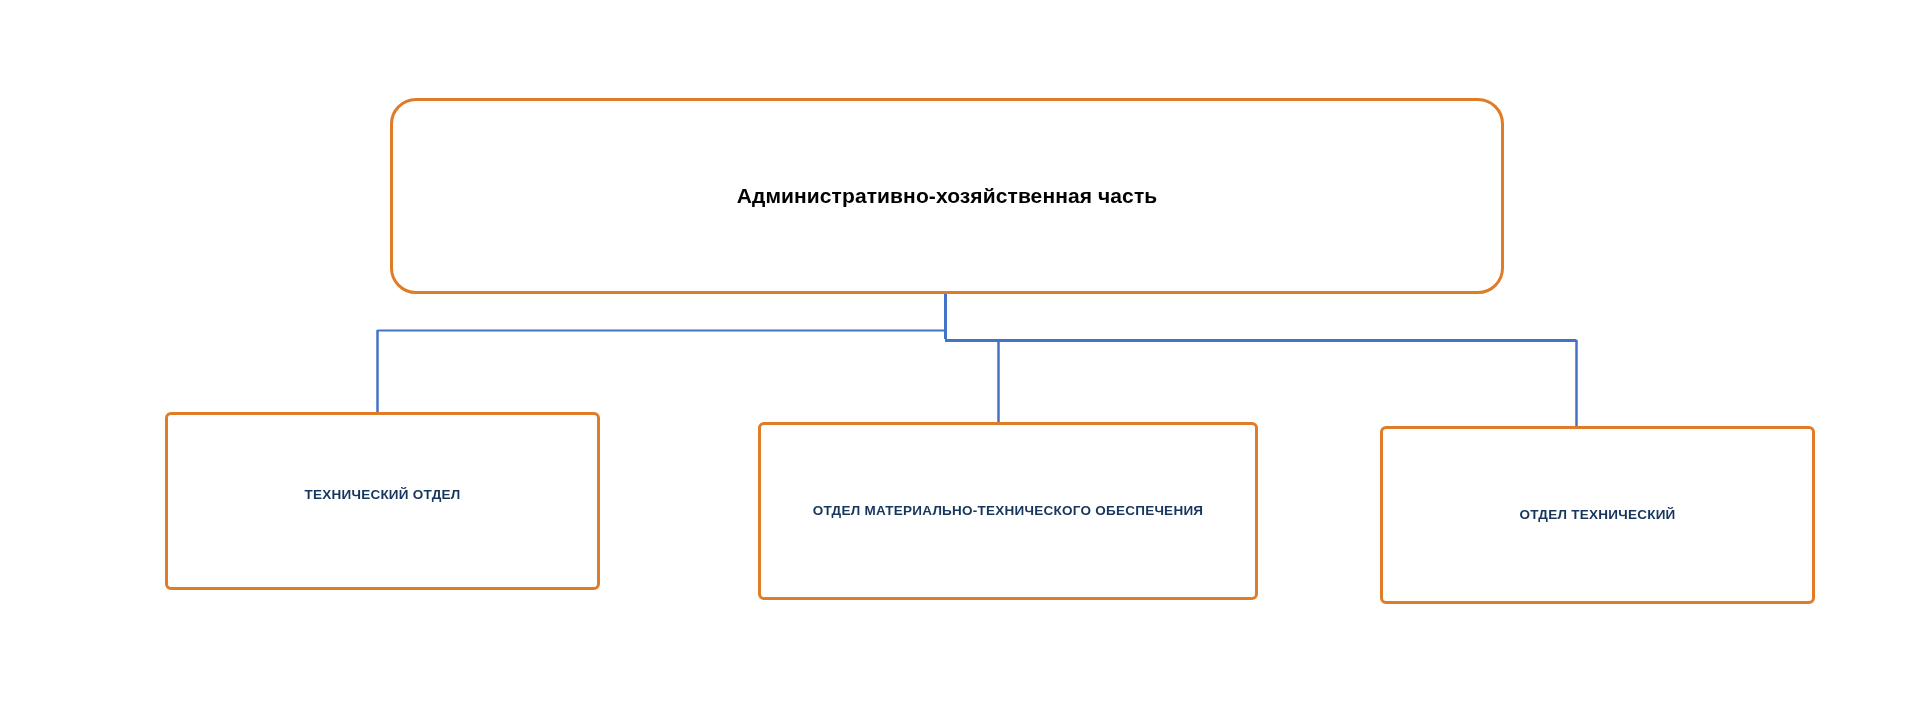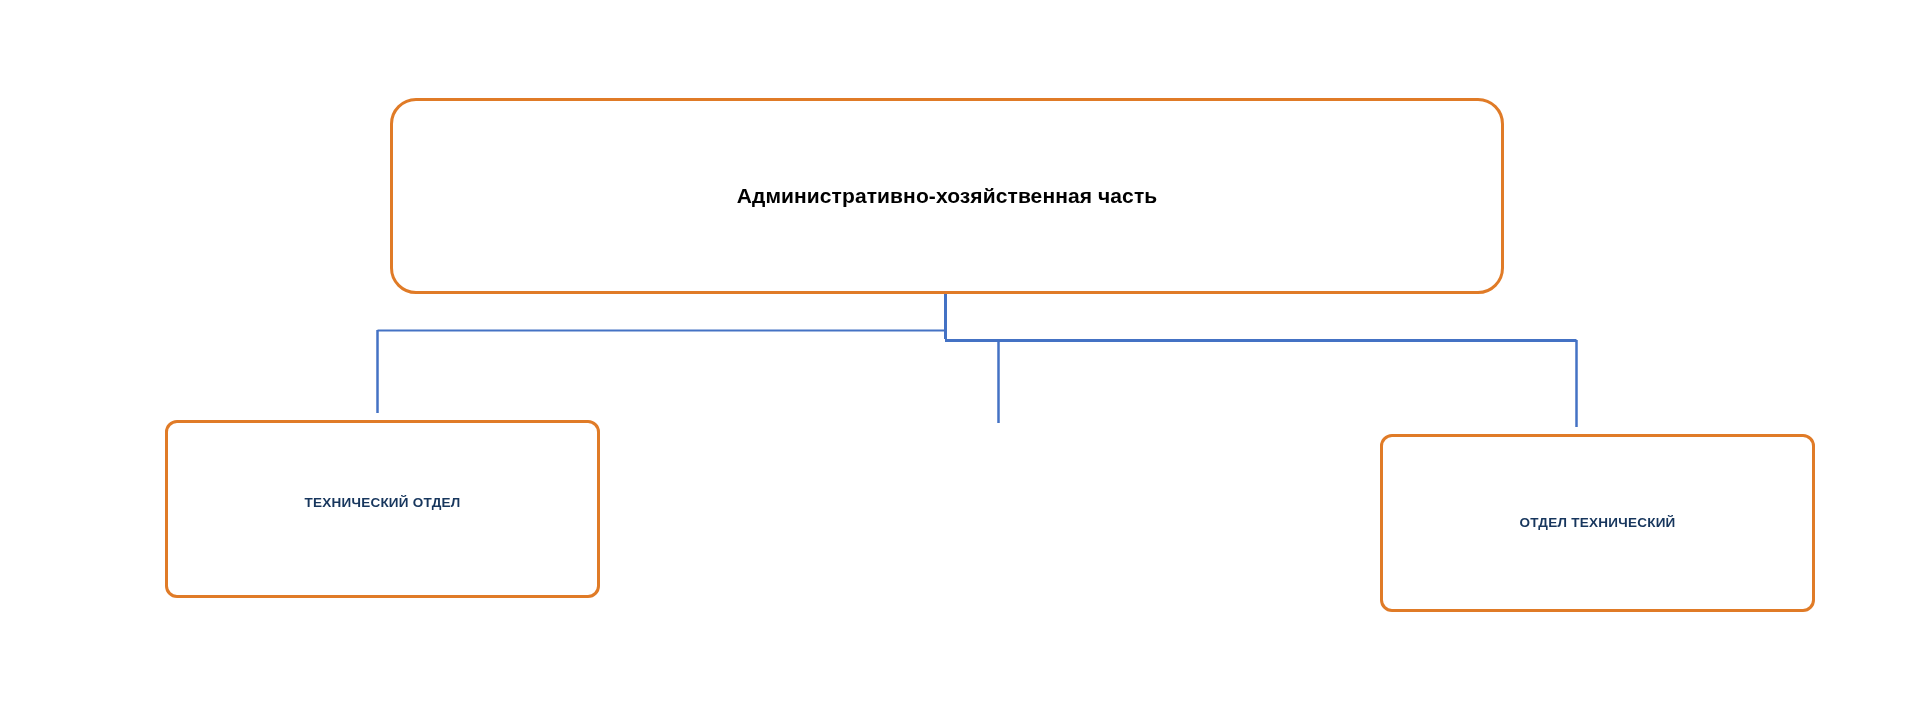--- a/index.html
+++ b/index.html
@@ -49,22 +49,21 @@
   }
   .node-root .node-label {
     color: #000000;
     font-size: 21px;
     font-weight: bold;
     letter-spacing: 0.1px;
     line-height: 1.2;
   }
   .node-child {
     height: 178px;
-    border-radius: 12px;
-    margin-top: 8px;
+    border-radius: 6px;
   }
   .node-child .node-label {
     color: #17365D;
     font-size: 13.5px;
     font-weight: bold;
     letter-spacing: 0.25px;
     line-height: 1.25;
     padding: 0 14px;
   }
   .node-child-1 {
@@ -108,18 +107,21 @@
   </svg>
 
   <div class="node node-root">
     <span class="node-label">Административно-хозяйственная часть</span>
   </div>
 
   <div class="node node-child node-child-1">
     <span class="node-label">ТЕХНИЧЕСКИЙ ОТДЕЛ</span>
   </div>
 
+  <div class="node node-child node-child-2">
+    <span class="node-label">ОТДЕЛ МАТЕРИАЛЬНО-ТЕХНИЧЕСКОГО ОБЕСПЕЧЕНИЯ</span>
+  </div>
 
   <div class="node node-child node-child-3">
     <span class="node-label">ОТДЕЛ ТЕХНИЧЕСКИЙ</span>
   </div>
 
 </div>
 
 </body></html>

